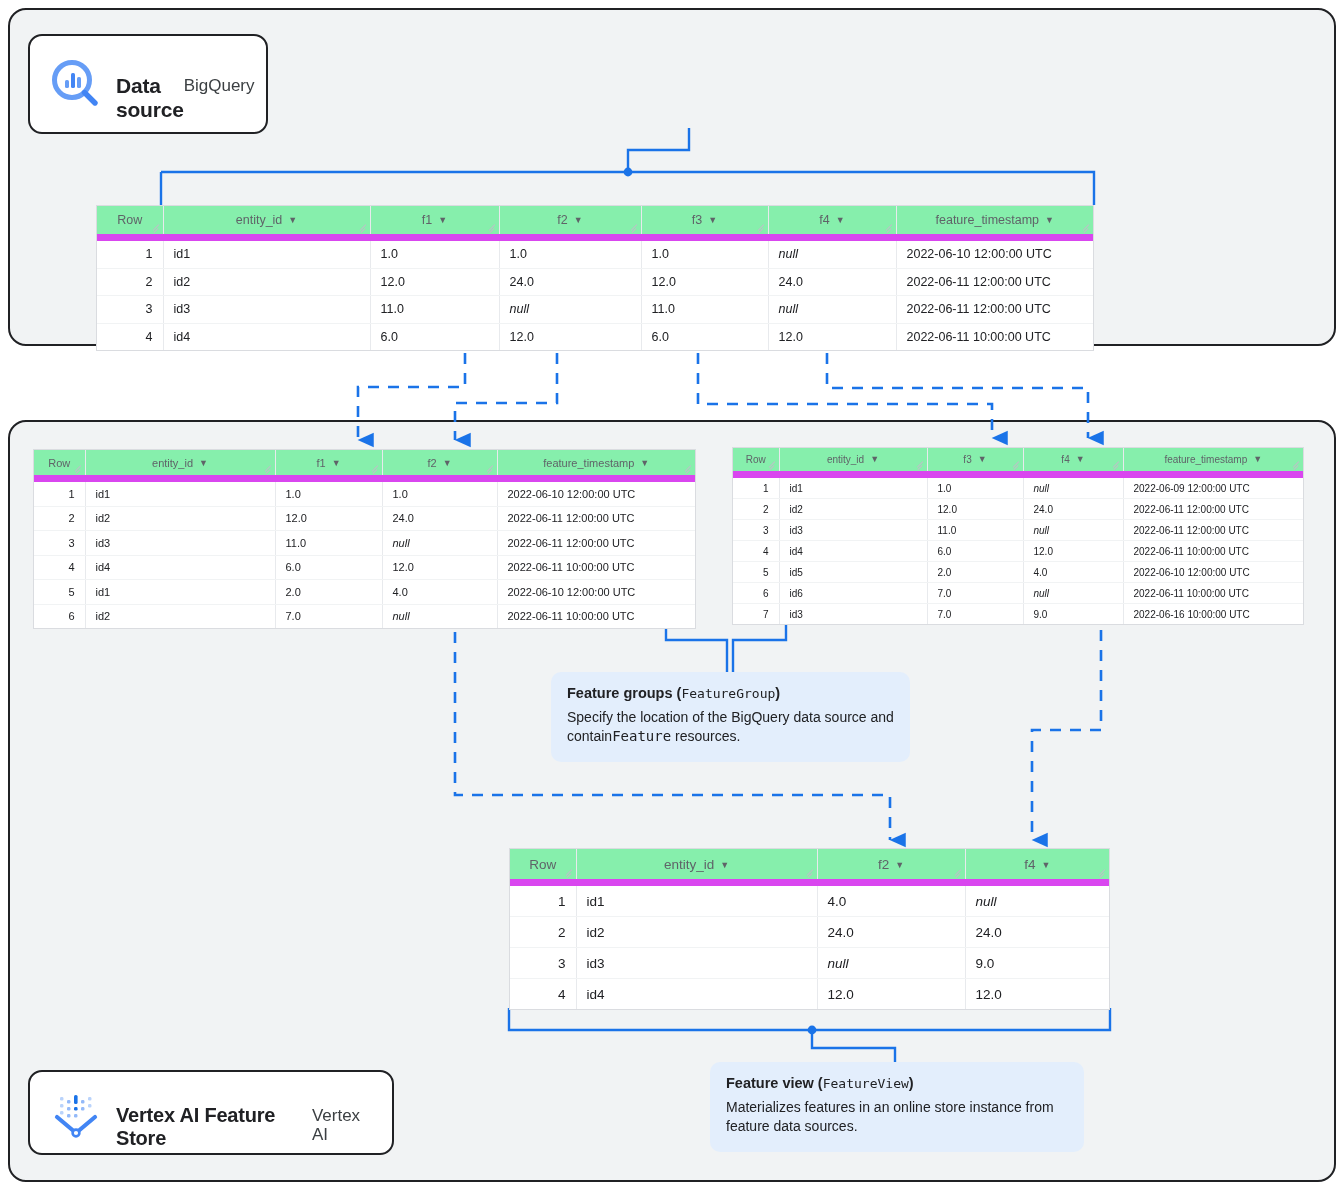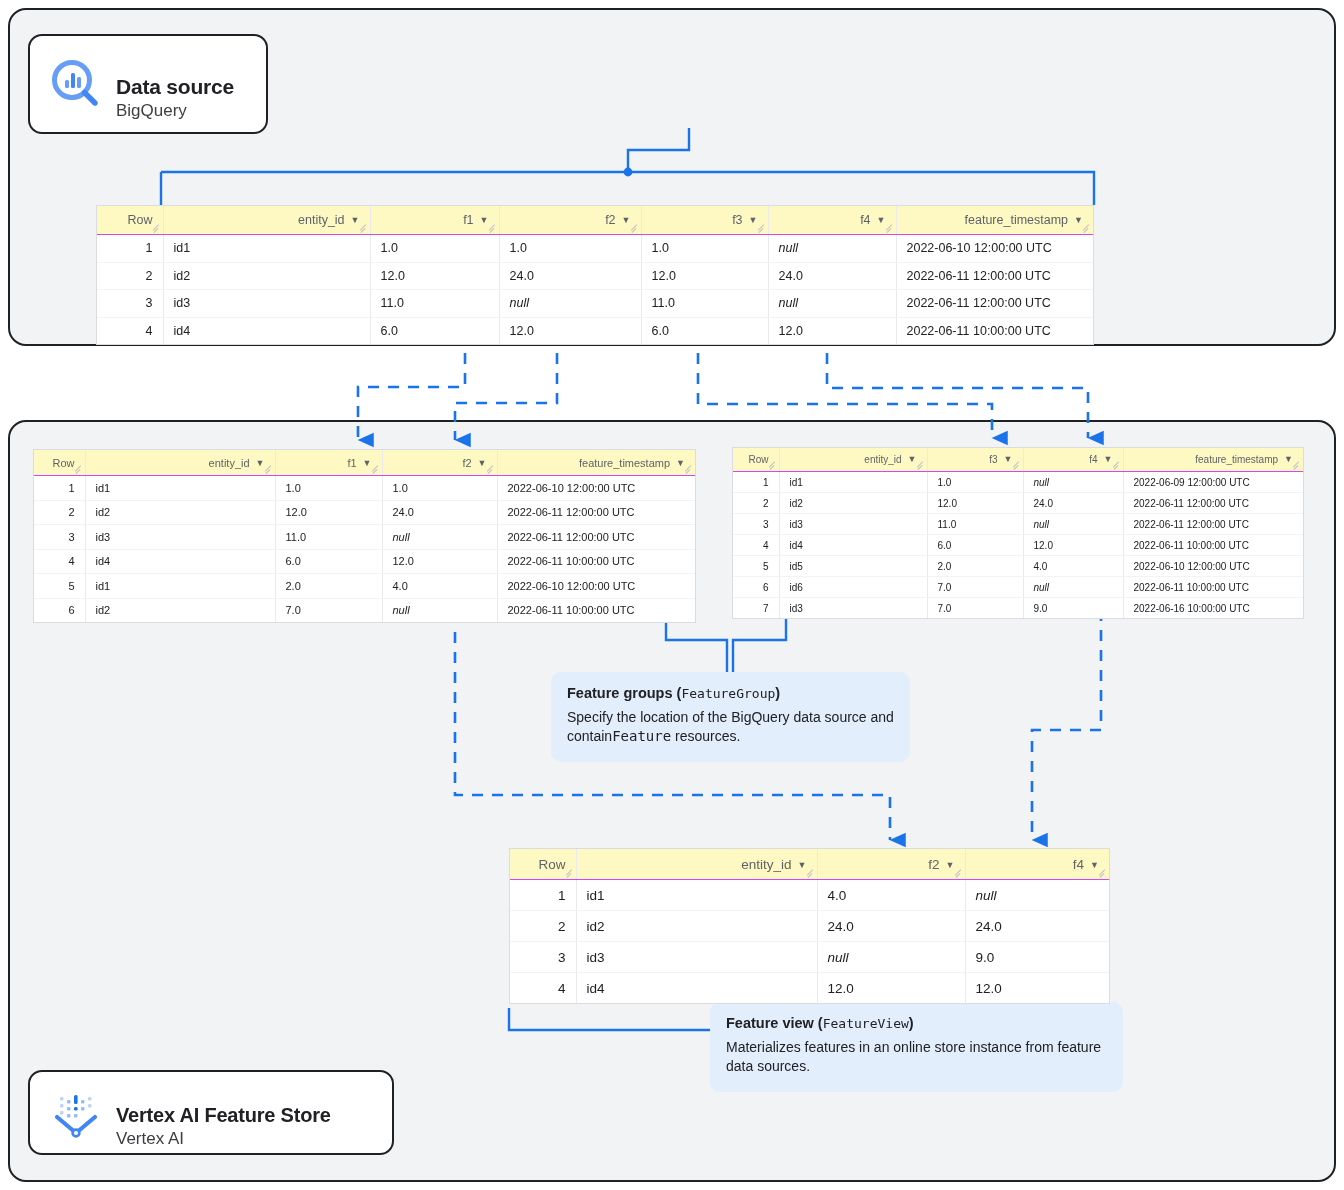--- a/index.html
+++ b/index.html
@@ -28,58 +28,58 @@
     background:#ffffff;
     border:2px solid #202124;
     border-radius:14px;
     box-sizing:border-box;
     display:flex;align-items:center;
     padding:0 18px;
   }
   #badge-datasource{left:28px;top:34px;width:240px;height:100px;}
   #badge-featurestore{left:28px;top:1070px;width:366px;height:85px;}
   .badge-icon{flex:0 0 auto;width:56px;height:56px;margin-right:12px;display:block;}
-  .badge-text{display:flex;flex-direction:column;justify-content:center;line-height:1.15;margin-top:28px;}
+  .badge-text{display:flex;flex-direction:row;justify-content:center;line-height:1.15;margin-top:28px;}
   .badge-title{font-weight:bold;font-size:21px;color:#202124;letter-spacing:-0.2px;}
   #badge-featurestore .badge-title{font-size:20px;}
   .badge-sub{font-size:17px;color:#3c4043;margin-top:2px;}
 
   
   .callout{
     position:absolute;
     background:#e3eefc;
     border-radius:10px;
     box-sizing:border-box;
     padding:13px 16px 14px 16px;
   }
   #callout-fds{left:557px;top:36px;width:264px;height:92px;}
   #callout-fg{left:551px;top:672px;width:359px;height:90px;}
-  #callout-fv{left:710px;top:1002px;width:413px;height:90px;}
+  #callout-fv{left:710px;top:1062px;width:374px;height:90px;}
   .callout-title{font-size:14.5px;font-weight:bold;color:#202124;margin-bottom:7px;}
   .callout-title .mono{font-family:"DejaVu Sans Mono", monospace;font-weight:normal;font-size:13px;}
   .callout-body{font-size:14px;color:#202124;line-height:1.38;}
   .callout-body .mono{font-family:"DejaVu Sans Mono", monospace;font-size:14px;}
 
   
   .tbl{
     position:absolute;
     background:#ffffff;
     border:1px solid #dadce0;
     box-sizing:border-box;
     border-collapse:collapse;
     table-layout:fixed;
   }
   .tbl table{border-collapse:collapse;width:100%;table-layout:fixed;}
   .tbl th{
-    background:#fef9c3;
+    background:#86efac;
     border-right:1px solid #e8eaed;
-    border-bottom:1px solid #d946ef;
+    border-bottom:7px solid #d946ef;
     color:#5f6368;
     font-weight:normal;
-    text-align:right;
+    text-align:center;
     position:relative;
     vertical-align:middle;
     padding:0 10px;
     white-space:nowrap;
     overflow:hidden;
   }
   .tbl td{
     border-right:1px solid #e8eaed;
     border-bottom:1px solid #f1f3f4;
     color:#202124;

